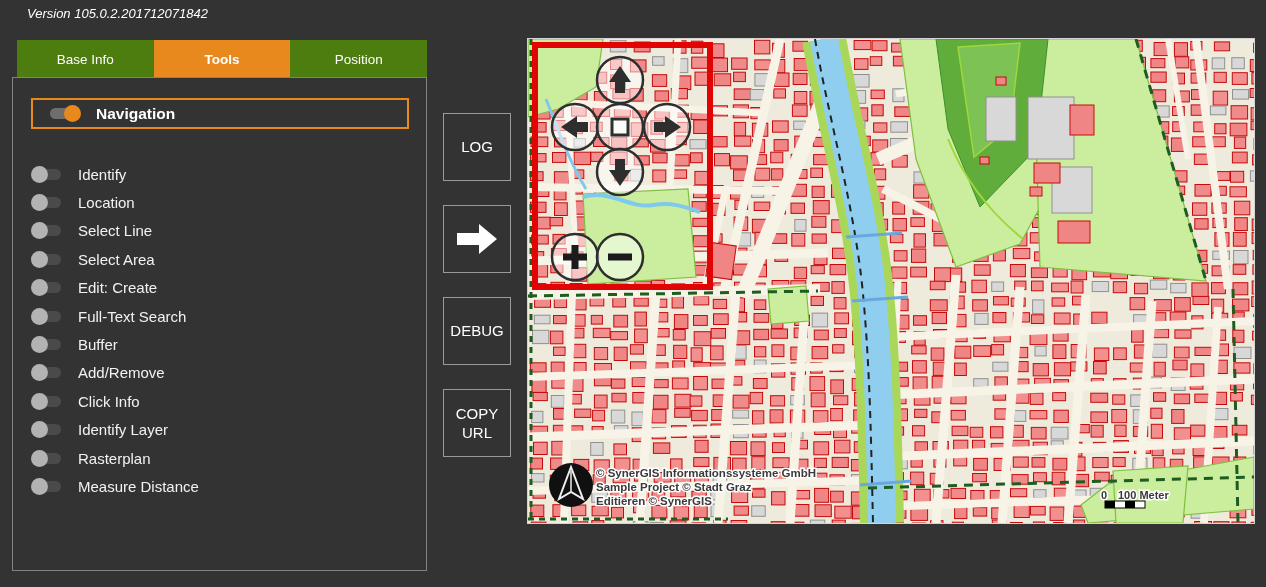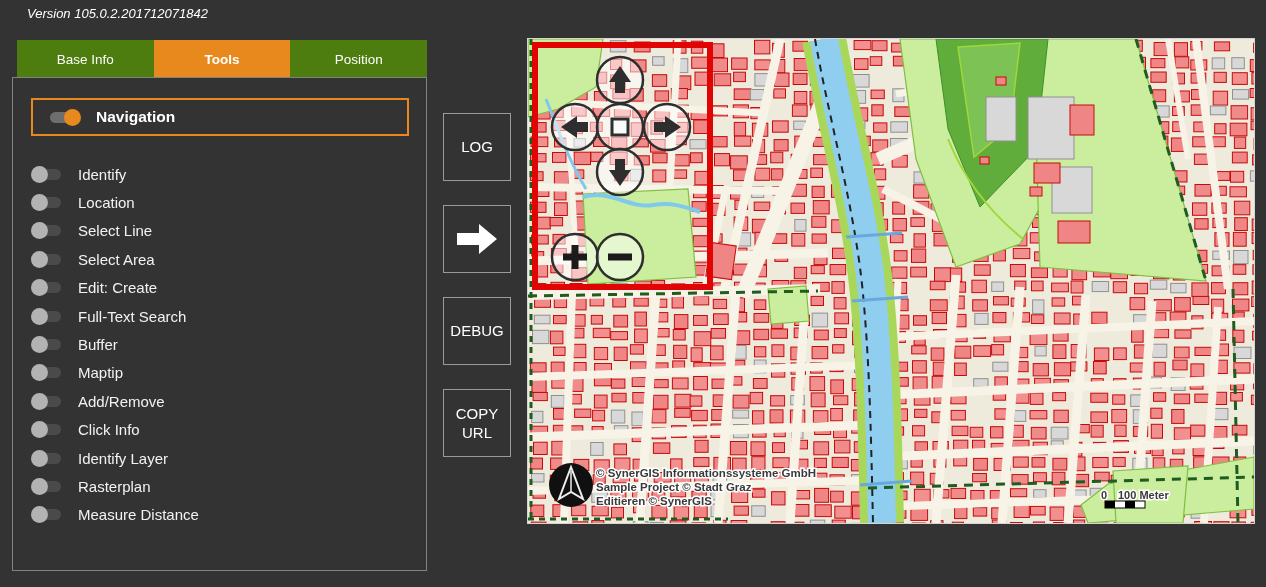--- a/index.html
+++ b/index.html
@@ -5,21 +5,21 @@
   html,body{margin:0;padding:0;background:#333;}
   #app{position:relative;width:1266px;height:587px;background:#333;overflow:hidden;
        font-family:"Liberation Sans",sans-serif;color:#fff;}
   #version{position:absolute;left:27px;top:6px;font-style:italic;font-size:13px;color:#fff;}
   
   #tab-bar{position:absolute;left:17px;top:40px;width:410px;height:38px;display:flex;background:#4d7c0f;}
   .tab{flex:1;display:flex;align-items:center;justify-content:center;font-size:13.5px;color:#fff;cursor:pointer;}
   .tab.active{background:#E8891D;font-weight:bold;}
   
   #panel{position:absolute;left:12px;top:77px;width:415px;height:494px;border:1px solid #828282;box-sizing:border-box;}
-  #nav-box{position:absolute;left:18px;top:20px;width:378px;height:38px;border:2px solid #E8891D;
+  #nav-box{position:absolute;left:18px;top:20px;width:378px;height:31px;border:2px solid #E8891D;
            box-sizing:border-box;display:flex;align-items:center;gap:17px;padding-left:17px;}
   #nav-box .lbl{font-weight:bold;font-size:15.5px;}
   #tool-list{position:absolute;left:0;top:82px;width:100%;}
   .tool-row{height:28.4px;display:flex;align-items:center;gap:17px;padding-left:19px;cursor:pointer;}
   .tool-row .lbl{font-size:15px;color:#F2F2F2;}
   .switch{position:relative;width:29px;height:11px;border-radius:6px;flex:0 0 auto;}
   .switch .knob{position:absolute;width:17px;height:17px;border-radius:50%;top:-3px;}
   .switch.off{background:#4A4A4A;}  .switch.off .knob{left:-1px;background:#B3B3B3;}
   .switch.on{background:#6E6E6E;}   .switch.on .knob{right:-2px;background:#E8891D;}
   
@@ -87,26 +87,20 @@
           <span class="switch off">
             <span class="knob"></span>
           </span>
           <span class="lbl">Full-Text Search</span>
         </div>
         <div class="tool-row">
           <span class="switch off">
             <span class="knob"></span>
           </span>
           <span class="lbl">Buffer</span>
-        </div>
-        <div class="tool-row">
-          <span class="switch off">
-            <span class="knob"></span>
-          </span>
-          <span class="lbl">Maptip</span>
         </div>
         <div class="tool-row">
           <span class="switch off">
             <span class="knob"></span>
           </span>
           <span class="lbl">Add/Remove</span>
         </div>
         <div class="tool-row">
           <span class="switch off">
             <span class="knob"></span>

